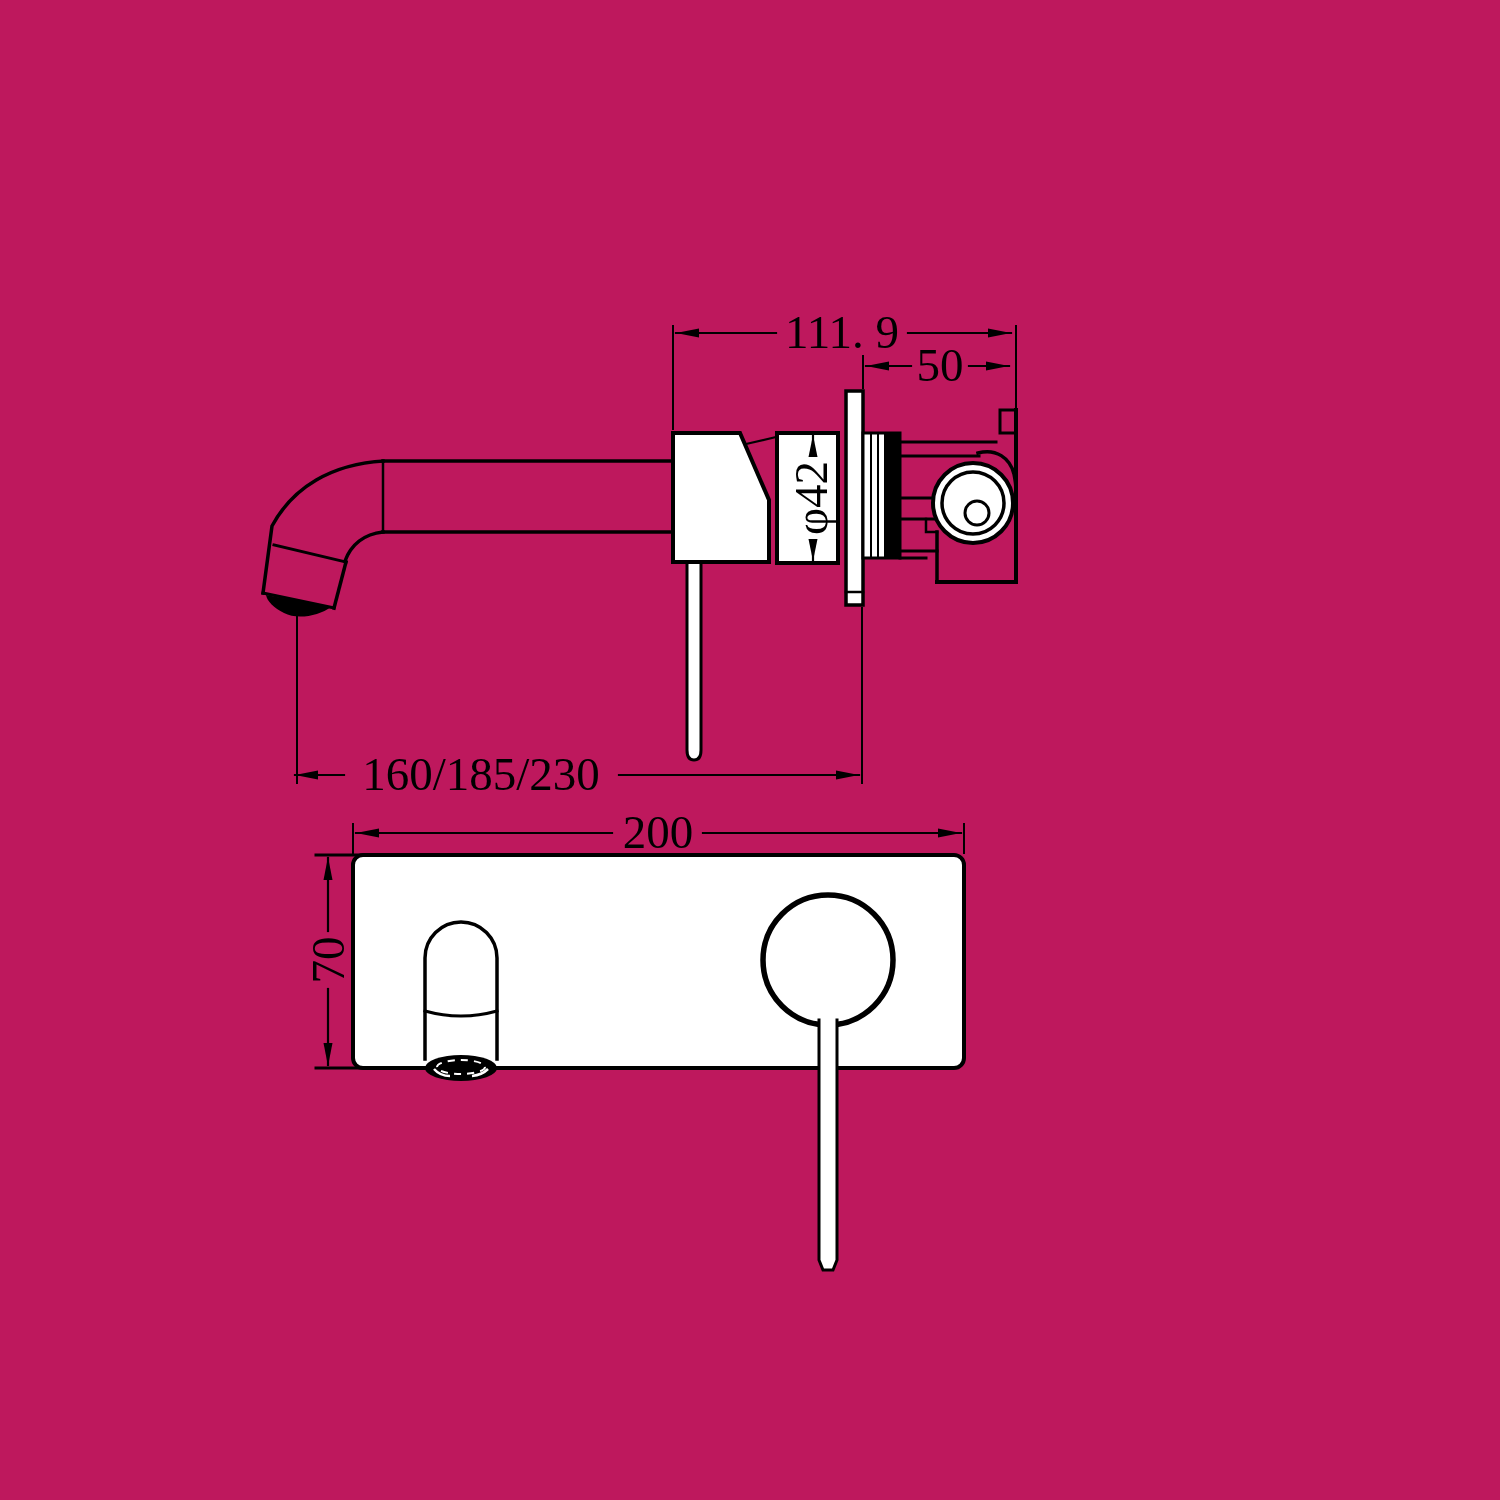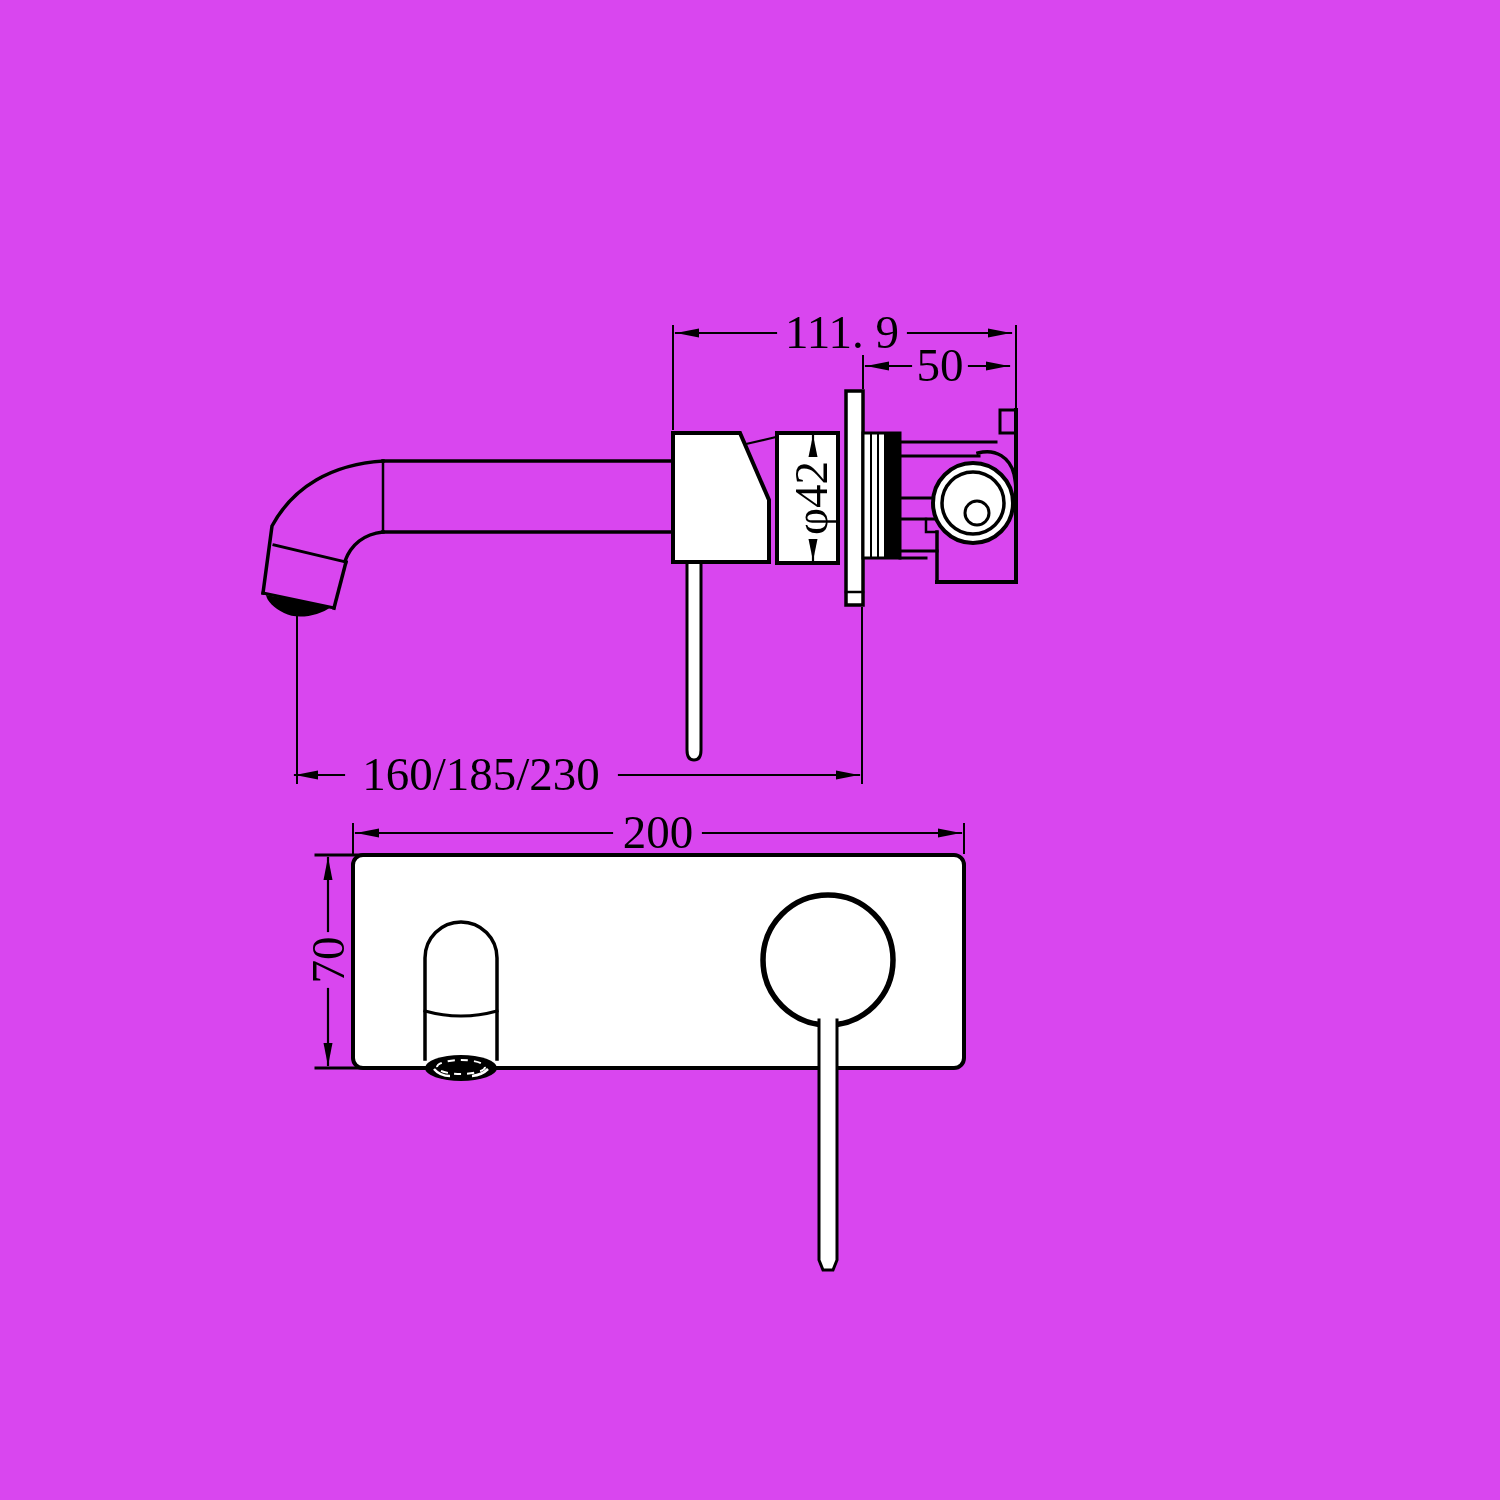--- a/index.html
+++ b/index.html
@@ -1,16 +1,16 @@
 <!DOCTYPE html>
 <html><head>
 <meta charset="utf-8">
 <style>
   html,body{margin:0;padding:0;background:#ffffff;}
-  .page{position:relative;width:1500px;height:1500px;background:#d946ef;overflow:hidden;}
+  .page{position:relative;width:1500px;height:1500px;background:#be185d;overflow:hidden;}
   svg{display:block;}
   .ln  {stroke:#000;fill:none;stroke-linecap:square;}
   .w6  {stroke-width:5.5;}
   .w4  {stroke-width:4;}
   .w35 {stroke-width:3.5;}
   .w3  {stroke-width:3;}
   .w25 {stroke-width:2.5;}
   .w2  {stroke-width:2.2;}
   .thin{stroke-width:2;}
   .fw  {fill:#ffffff;}

